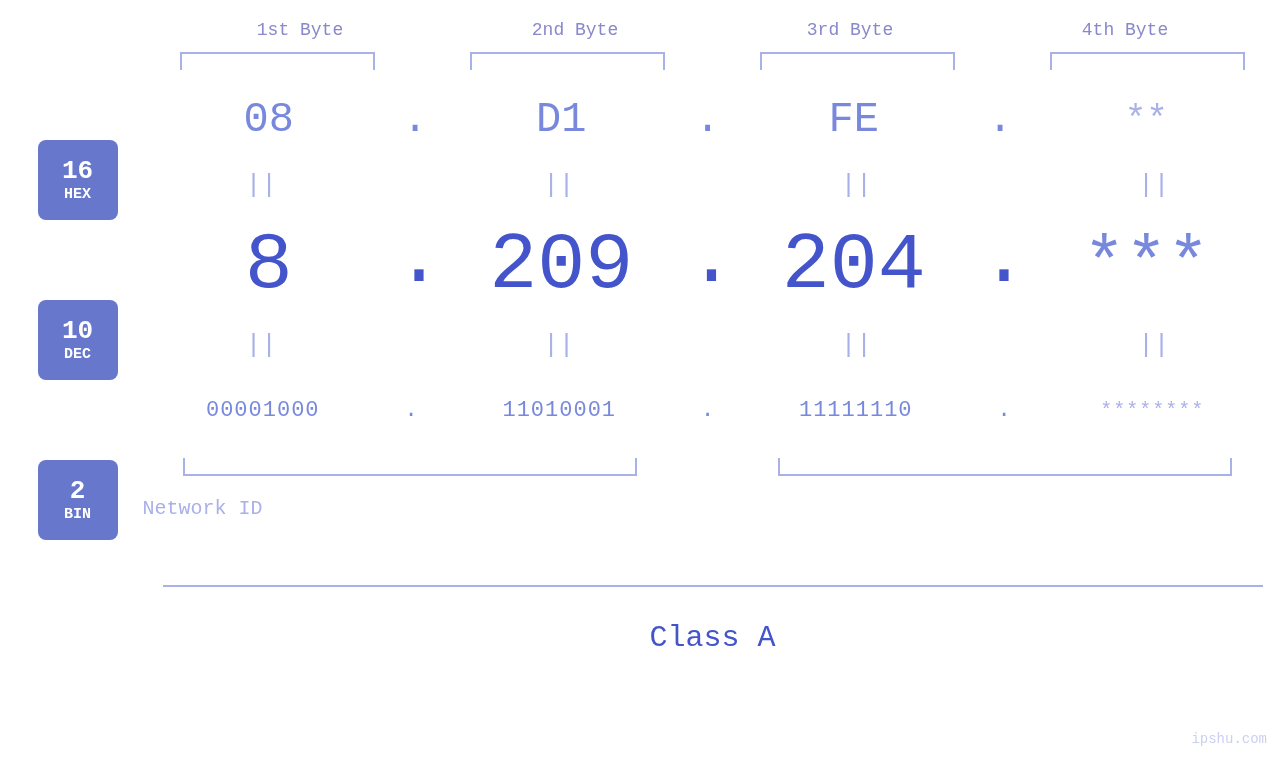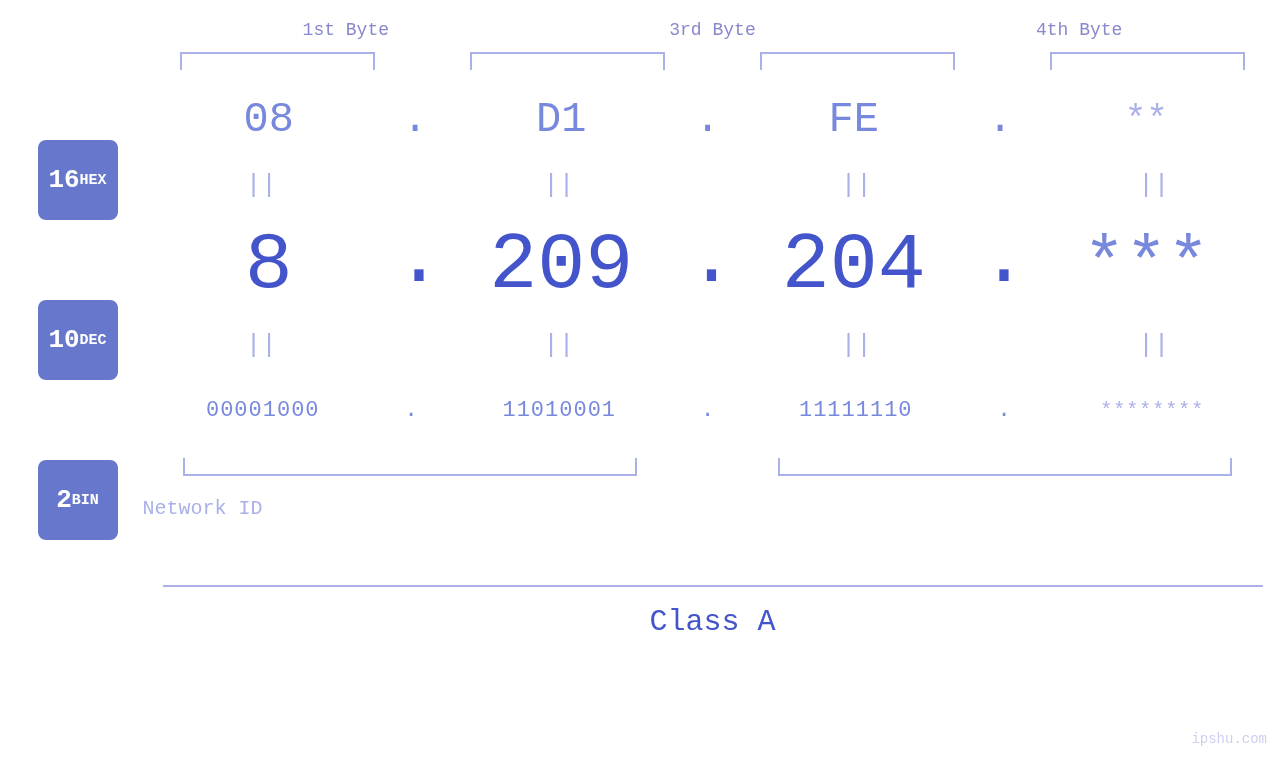--- a/index.html
+++ b/index.html
@@ -60,21 +60,21 @@
       padding-top: 20px;
     }
 
     .badge {
       background: #6677cc;
       color: white;
       border-radius: 8px;
       width: 80px;
       height: 80px;
       display: flex;
-      flex-direction: row;
+      flex-direction: column;
       align-items: center;
       justify-content: center;
       font-family: 'Courier New', Courier, monospace;
     }
 
     .badge-num {
       font-size: 26px;
       font-weight: bold;
       line-height: 1.1;
     }
@@ -218,40 +218,41 @@
       width: 100%;
       height: 1px;
       margin-bottom: 8px;
     }
 
     .class-label {
       font-size: 30px;
       color: #4455cc;
       font-family: 'Courier New', Courier, monospace;
       text-align: center;
-      margin-top: 10px;
+      margin-top: 26px;
     }
 
     
     .watermark {
       position: absolute;
       bottom: 20px;
       right: 18px;
       color: #ccd0f0;
       font-size: 14px;
       font-family: 'Courier New', Courier, monospace;
     }
   </style>
 </head>
 <body>
 
 <div class="container">
 
   <div class="header-row">
     <div class="byte-label">1st Byte</div>
+    <div class="byte-label">2nd Byte</div>
     <div class="byte-label">3rd Byte</div>
     <div class="byte-label">4th Byte</div>
   </div>
 
   <div style="display:flex; width:1100px; margin-left:140px; height:30px; align-items:flex-end;">
     <div style="flex:1; display:flex; justify-content:center;">
       <div class="bracket"></div>
     </div>
     <div style="width:60px; flex:0 0 60px;"></div>
     <div style="flex:1; display:flex; justify-content:center;">

